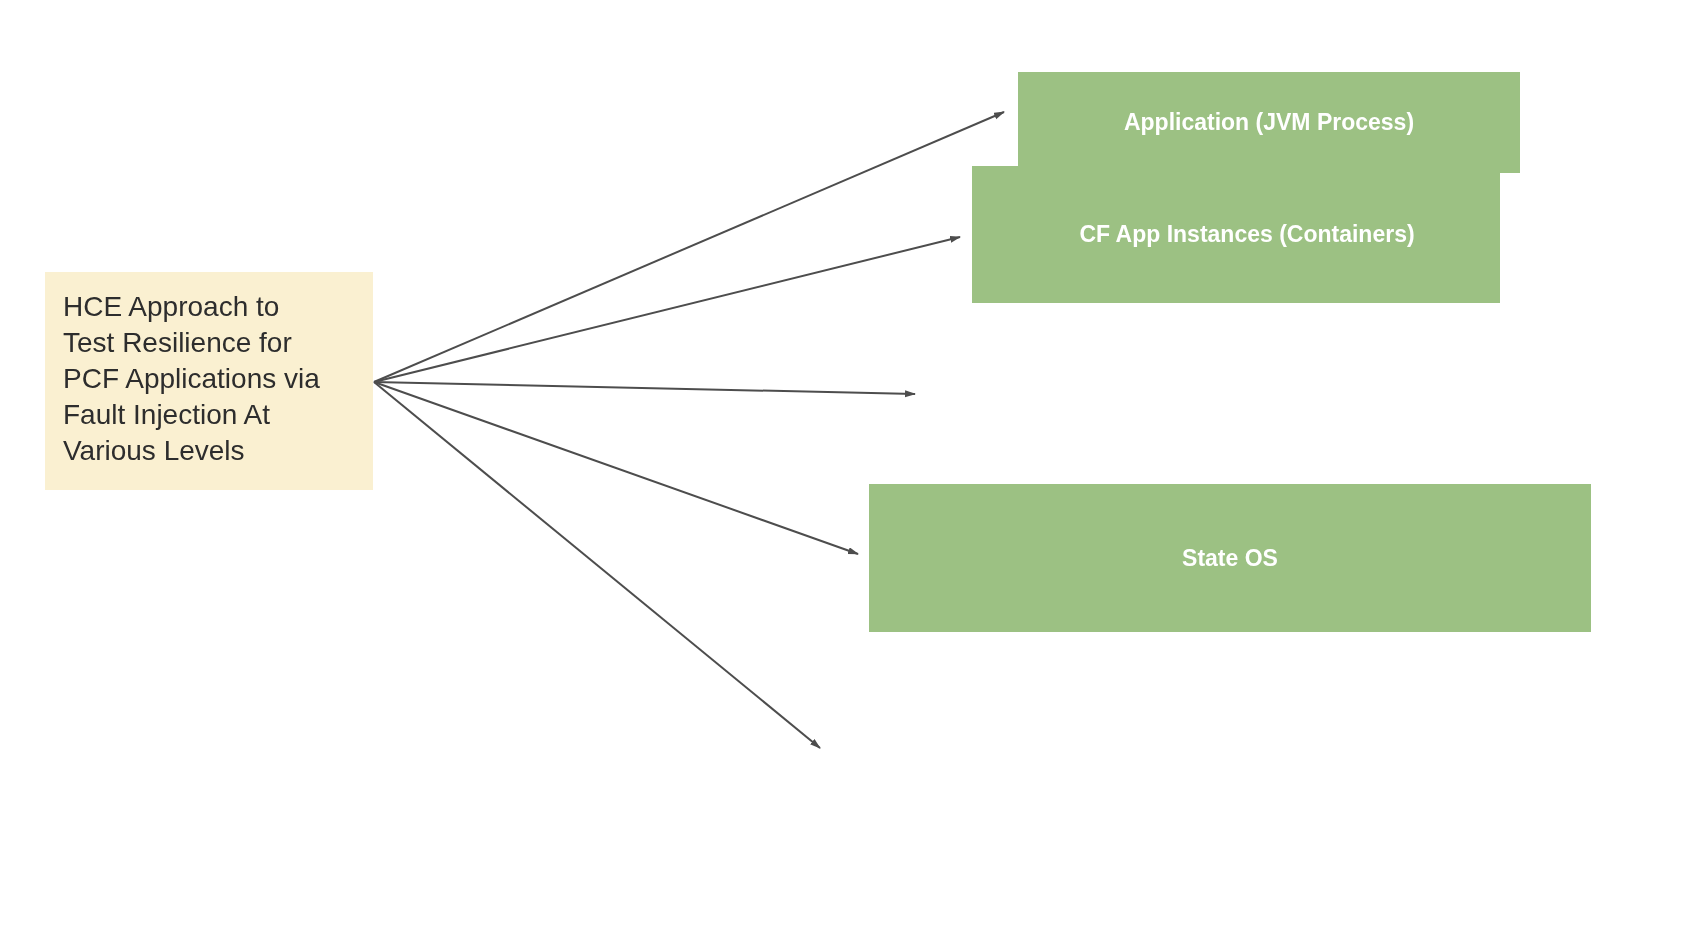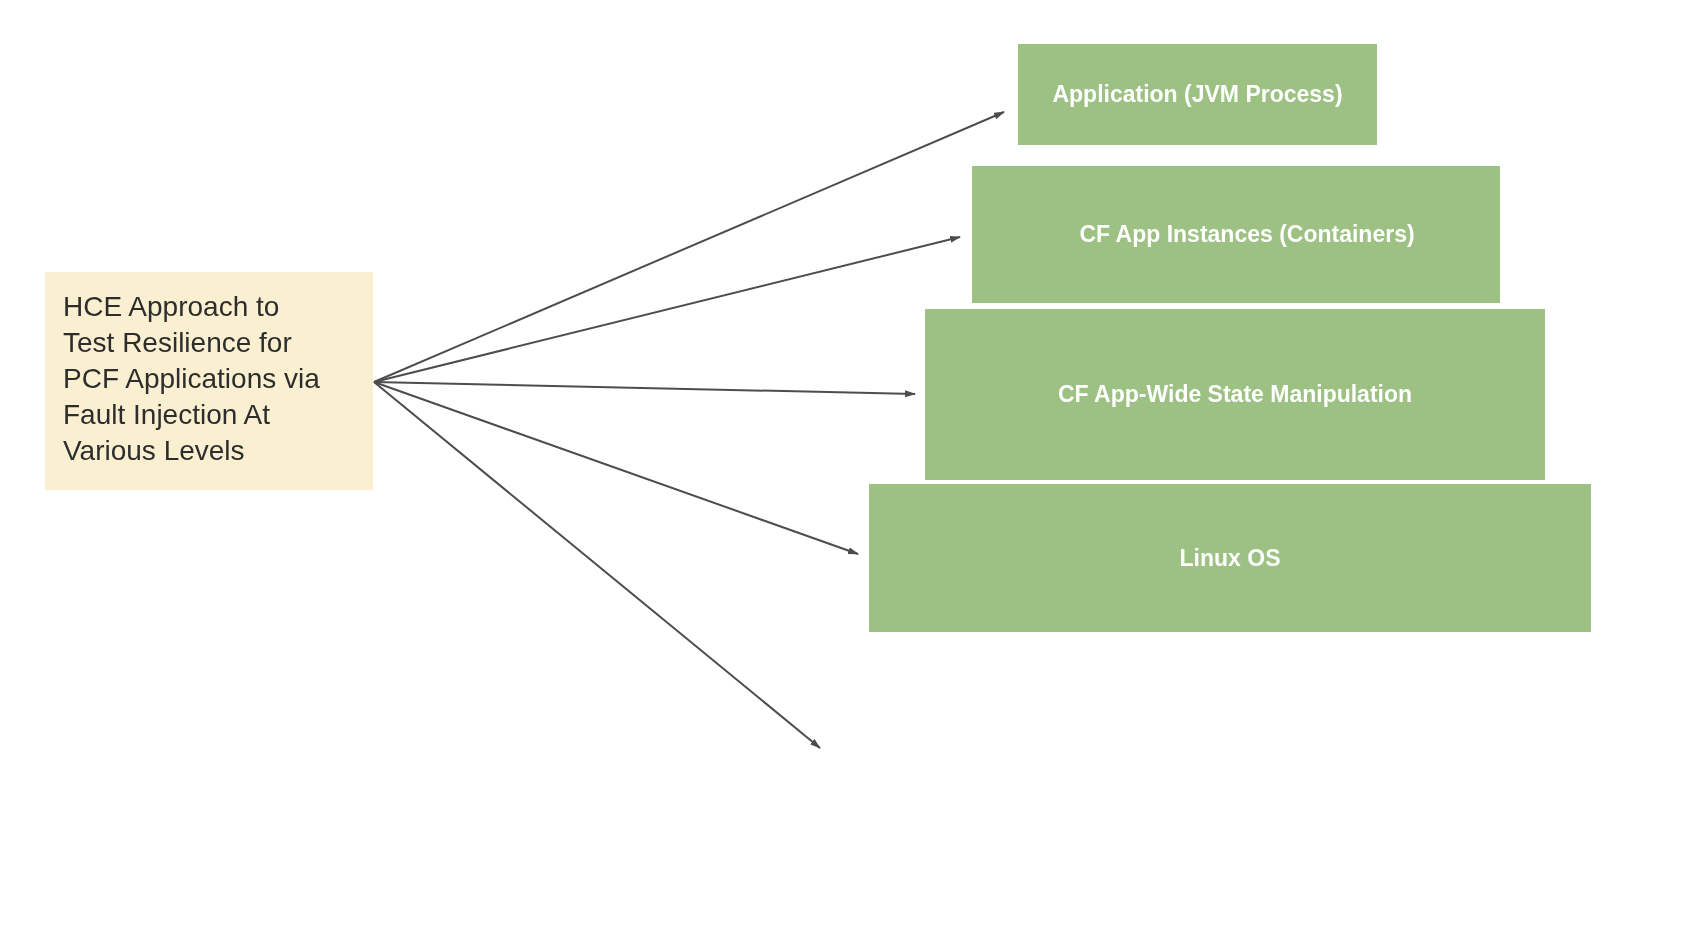--- a/index.html
+++ b/index.html
@@ -46,21 +46,21 @@
     position: absolute;
     background: var(--level_fill);
     color: var(--level_text);
     display: flex;
     align-items: center;
     justify-content: center;
     text-align: center;
     font-weight: bold;
     font-size: 23px;
   }
-  .level-1 { left: 1018px; top:  44px; width: 359px; height: 101px; align-items: center; }
+  .level-1 { left: 1018px; top:  72px; width: 502px; height: 101px; align-items: center; }
   .level-2 { left:  972px; top: 166px; width: 528px; height: 137px; padding-left: 22px; }
   .level-3 { left:  925px; top: 309px; width: 620px; height: 171px; }
   .level-4 { left:  869px; top: 484px; width: 722px; height: 148px; }
   .level-5 { left:  826px; top: 636px; width: 821px; height: 237px; }
   .arrow-line {
     stroke: var(--arrow);
     stroke-width: 2;
     fill: none;
   }
   .arrow-head { fill: var(--arrow); }
@@ -90,22 +90,19 @@
 Various Levels</div>
 
   <div class="level-box level-1">
     <span>Application (JVM Process)</span>
   </div>
 
   <div class="level-box level-2">
     <span>CF App Instances (Containers)</span>
   </div>
 
-  <div class="level-box level-3">
-    <span>CF App-Wide State Manipulation</span>
-  </div>
 
   <div class="level-box level-4">
-    <span>Linux OS</span>
+    <span>State OS</span>
   </div>
 
 
 </div>
 
 </body></html>

